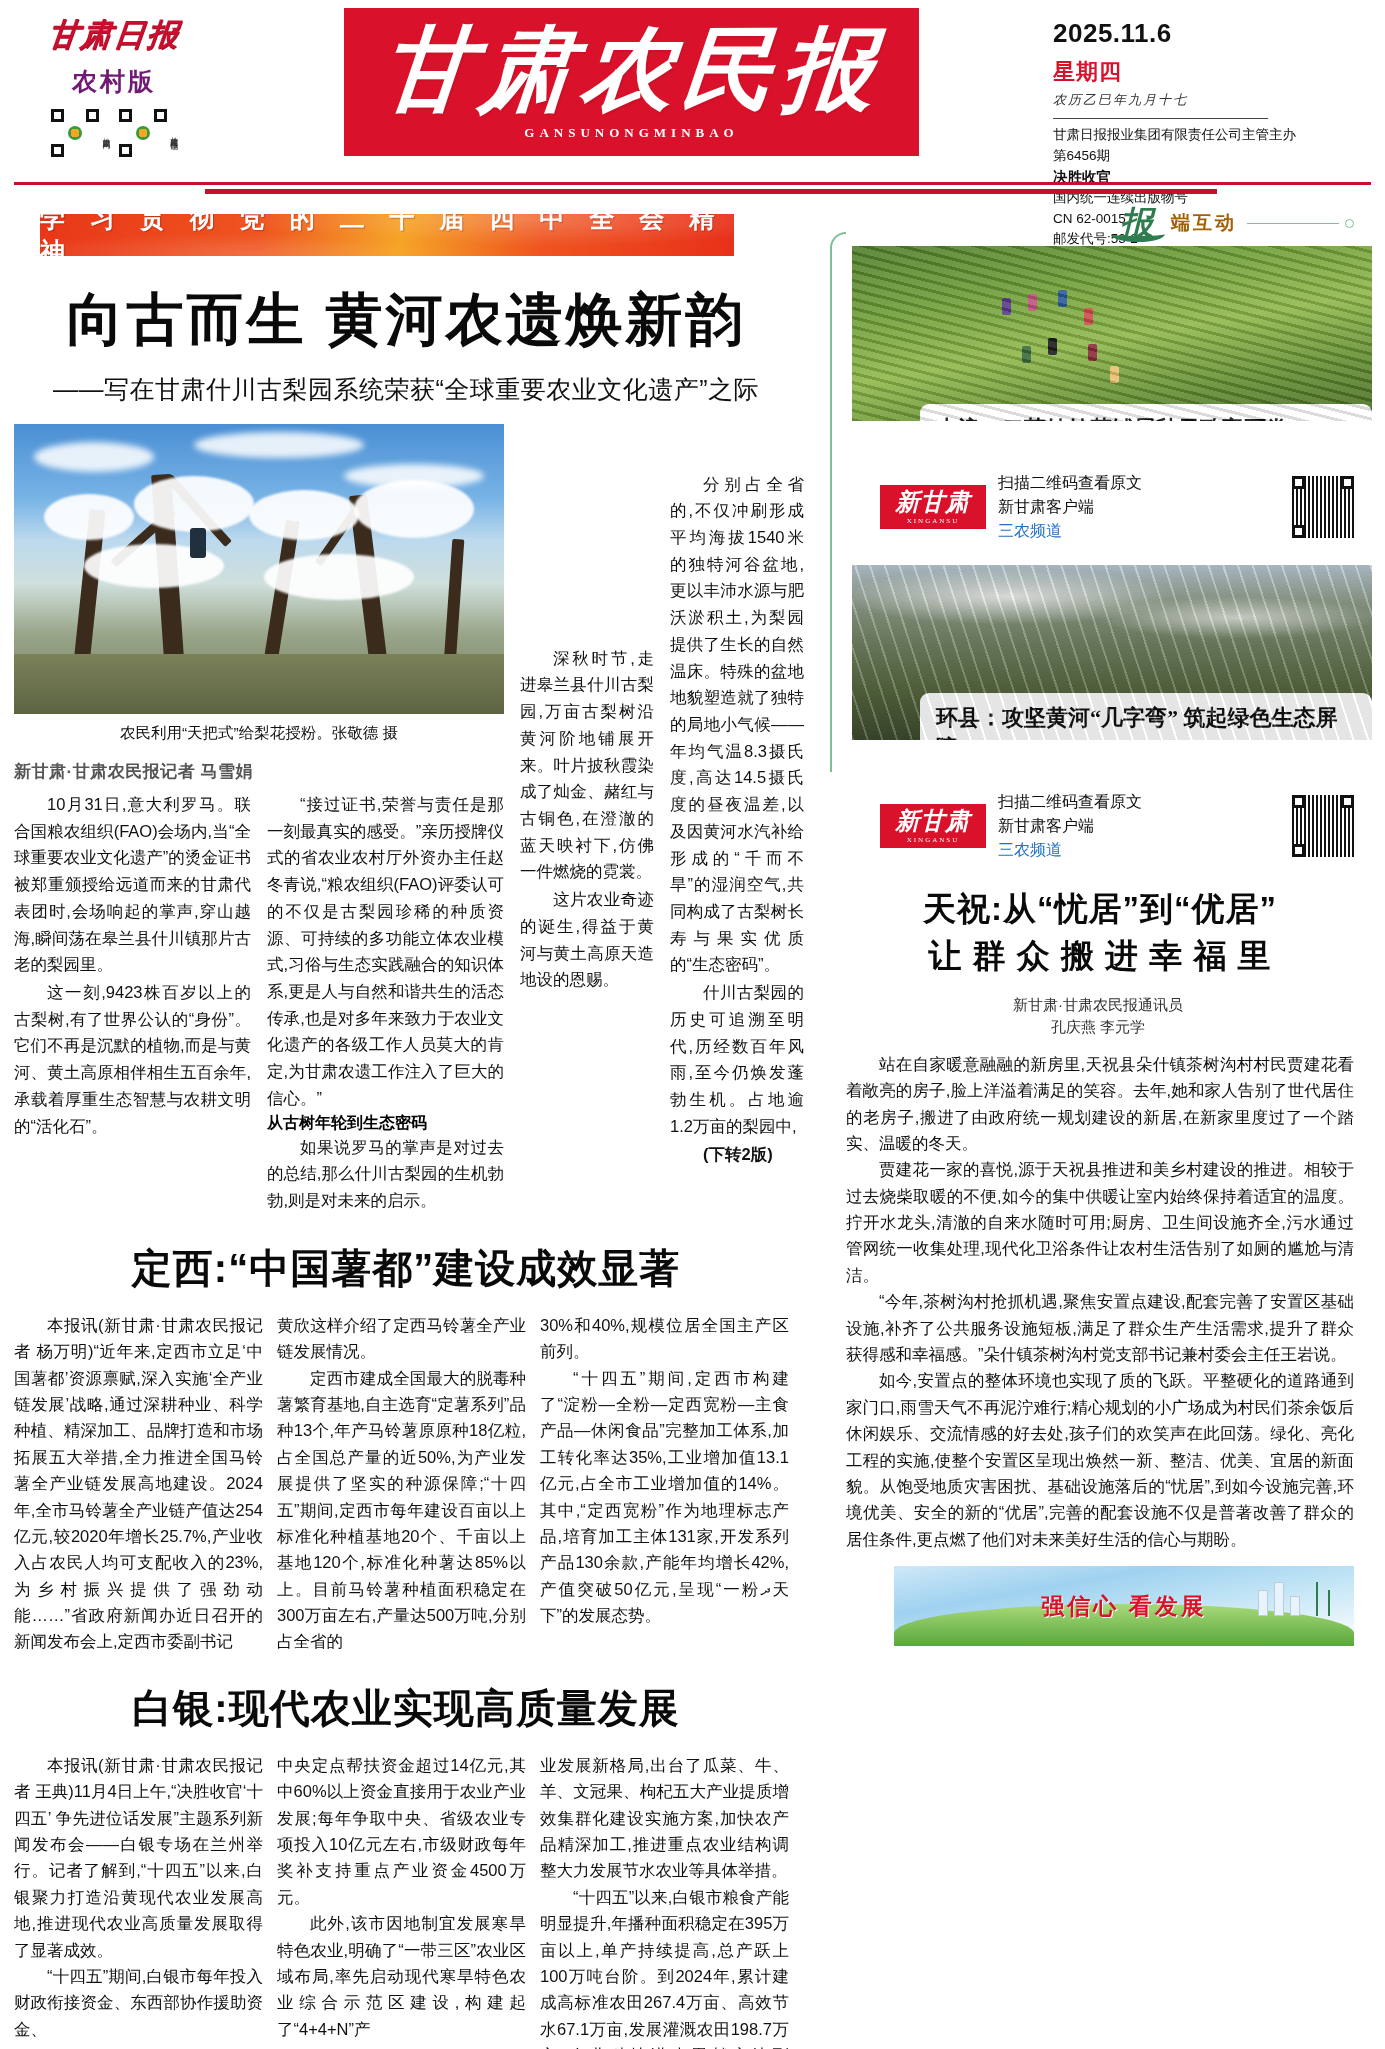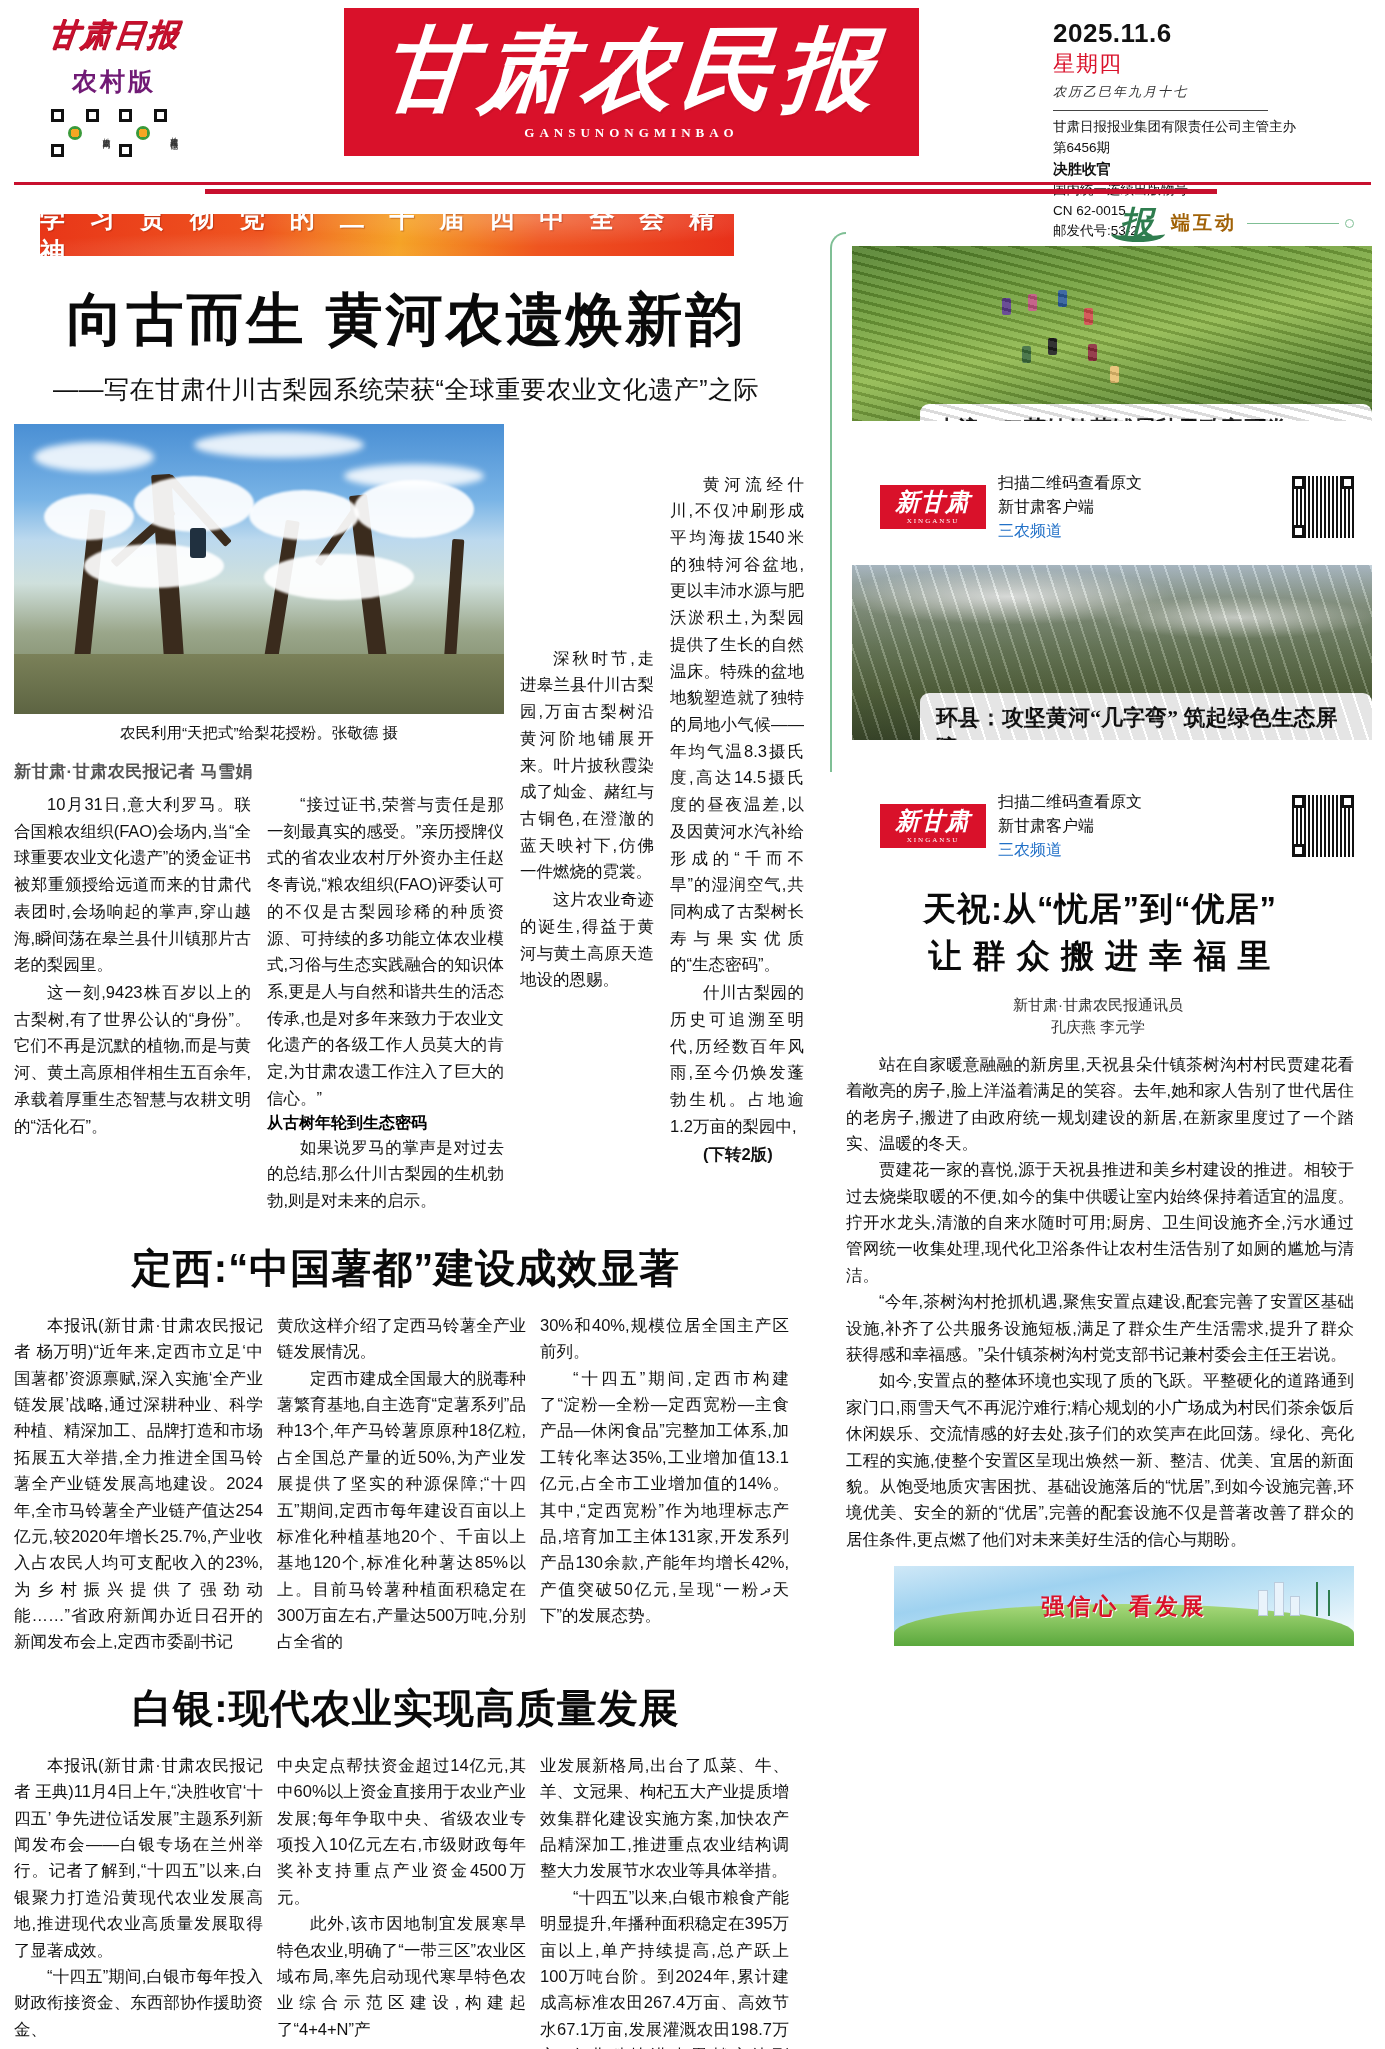--- a/index.html
+++ b/index.html
@@ -59,21 +59,21 @@
     color:#fff; font-size: 92px; font-weight:700; letter-spacing: 8px;
     font-family:"Liberation Serif", serif; font-style: italic;
     transform: skewX(-5deg); line-height: 1; text-shadow: 2px 2px 0 rgba(0,0,0,0.05);
   }
   .title-py {
     color:#fff; font-size: 13px; letter-spacing: 5px; margin-top: 9px;
     font-family:"Liberation Serif", serif; font-weight: 600;
   }
   .mh-right { width: 350px; padding: 18px 0 0 18px; }
   .mh-date { font-size: 26px; font-weight: 700; color:#111; font-family:"Liberation Sans", sans-serif; letter-spacing:0.5px;}
-  .mh-week { font-size: 22px; font-weight: 400; color:#d9112a; font-family:"Liberation Sans", sans-serif; margin-top:0; letter-spacing:1px;}
+  .mh-week { font-size: 22px; font-weight: 700; color:#d9112a; font-family:"Liberation Sans", sans-serif; margin-top:8px; letter-spacing:1px;}
   .mh-lunar { font-size: 13px; color:#333; margin-top:4px; font-family:"Liberation Serif", serif; letter-spacing: 2px; font-style: italic;}
   .mh-rule { width: 215px; height: 1px; background:#444; margin: 9px 0 6px 0; }
   .mh-info { font-size: 13.5px; line-height: 1.52; color:#111; font-family:"Liberation Sans", sans-serif; }
   .mh-info .b { font-weight: 700; font-size: 14.5px; }
 
   
   .rule-wrap { position: relative; height: 22px; }
   .rule-a { position:absolute; left:14px; top:4px; width:1357px; height:3px; background:#c8102e; }
   .rule-b { position:absolute; left:205px; top:11px; width:1012px; height:5px; background:#c8102e; }
 
@@ -349,21 +349,21 @@
             </div>
           </div>
         </div>
 
         <div class="feat-cols">
           <div class="tcol" style="width:134px;">
             <p>深秋时节,走进皋兰县什川古梨园,万亩古梨树沿黄河阶地铺展开来。叶片披秋霞染成了灿金、赭红与古铜色,在澄澈的蓝天映衬下,仿佛一件燃烧的霓裳。</p>
             <p>这片农业奇迹的诞生,得益于黄河与黄土高原天造地设的恩赐。</p>
           </div>
           <div class="tcol" style="width:134px;">
-            <p>黄河流经什川,不仅冲刷形成平均海拔1540米的独特河谷盆地,更以丰沛水源与肥沃淤积土,为梨园提供了生长的自然温床。特殊的盆地地貌塑造就了独特的局地小气候——年均气温8.3摄氏度,高达14.5摄氏度的昼夜温差,以及因黄河水汽补给形成的“千而不旱”的湿润空气,共同构成了古梨树长寿与果实优质的“生态密码”。</p>
+            <p>分别占全省的,不仅冲刷形成平均海拔1540米的独特河谷盆地,更以丰沛水源与肥沃淤积土,为梨园提供了生长的自然温床。特殊的盆地地貌塑造就了独特的局地小气候——年均气温8.3摄氏度,高达14.5摄氏度的昼夜温差,以及因黄河水汽补给形成的“千而不旱”的湿润空气,共同构成了古梨树长寿与果实优质的“生态密码”。</p>
             <p>什川古梨园的历史可追溯至明代,历经数百年风雨,至今仍焕发蓬勃生机。占地逾1.2万亩的梨园中,</p>
             <p class="jump">(下转2版)</p>
           </div>
         </div>
       </div>
 
       <div class="sec-title">定西:“中国薯都”建设成效显著</div>
       <div class="three-col">
         <div class="c">
           <p>本报讯(新甘肃·甘肃农民报记者 杨万明)“近年来,定西市立足‘中国薯都’资源禀赋,深入实施‘全产业链发展’战略,通过深耕种业、科学种植、精深加工、品牌打造和市场拓展五大举措,全力推进全国马铃薯全产业链发展高地建设。2024年,全市马铃薯全产业链产值达254亿元,较2020年增长25.7%,产业收入占农民人均可支配收入的23%,为乡村振兴提供了强劲动能……”省政府新闻办近日召开的新闻发布会上,定西市委副书记</p>

